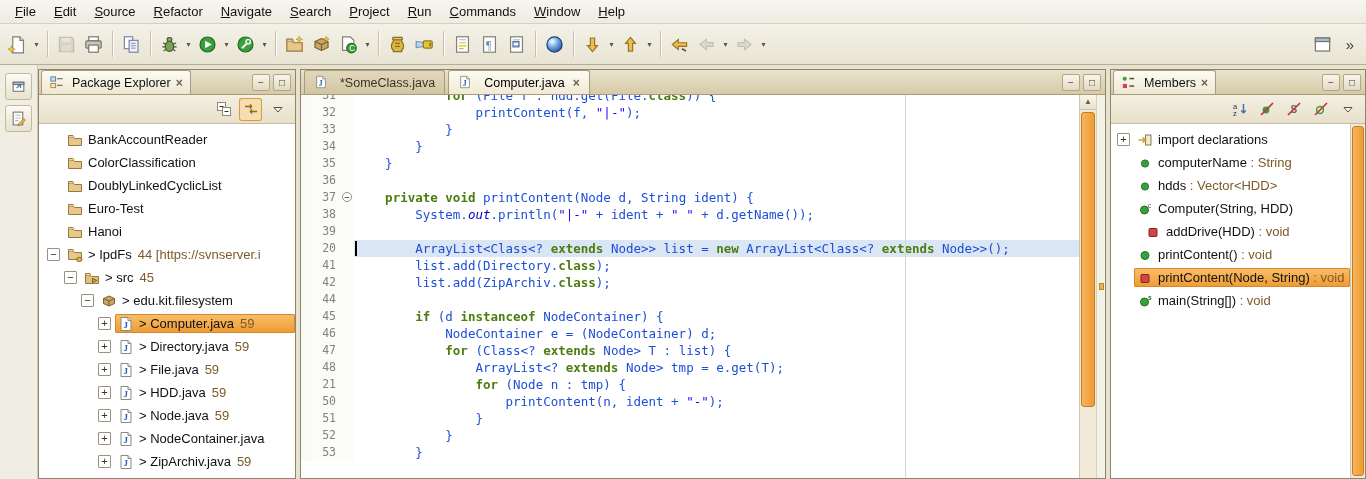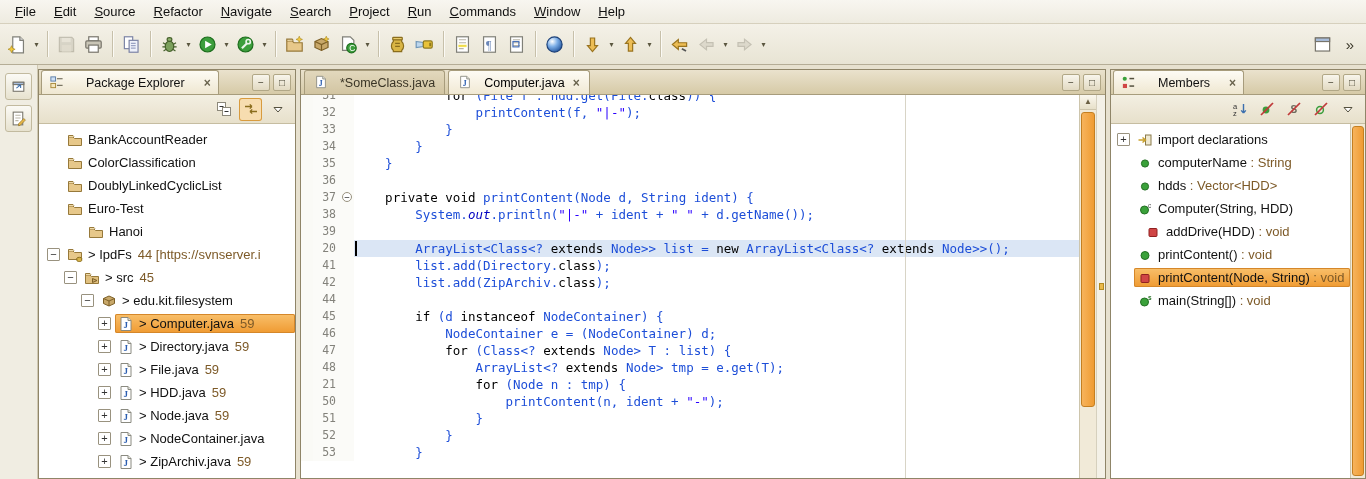--- a/index.html
+++ b/index.html
@@ -30,21 +30,21 @@
   .trim-btn{width:27px;height:27px;border:1px solid #c2ba9f;border-radius:3px;background:linear-gradient(#fbfaf5,#e7e2cf);display:flex;align-items:center;justify-content:center}
   .trim-btn svg{width:17px;height:17px}
   .sash{width:4px;flex:none}
 
   .view{display:flex;flex-direction:column;margin-top:4px;border:1px solid #8f8568;background:#fff;min-width:0}
   .view.pkg{width:258px;flex:none}
   .view.mem{width:256px;flex:none}
   .editor{flex:1;display:flex;flex-direction:column;margin-top:4px;border:1px solid #8f8568;min-width:0;background:#fff}
 
   .vhead{height:25px;flex:none;background:linear-gradient(#eae2cd,#d6caa7);display:flex;align-items:flex-end;border-bottom:1px solid #a79c7c;position:relative}
-  .vtab{height:24px;display:flex;align-items:center;gap:16px;padding:0 7px;background:linear-gradient(#fdfbf4,#efe7d1);border:1px solid #a79c7c;border-bottom:none;border-radius:3px 3px 0 0;margin-left:2px;font-size:12.5px;white-space:nowrap}
+  .vtab{height:24px;display:flex;align-items:center;gap:2px;padding:0 7px;background:linear-gradient(#fdfbf4,#efe7d1);border:1px solid #a79c7c;border-bottom:none;border-radius:3px 3px 0 0;margin-left:2px;font-size:12.5px;white-space:nowrap}
   .vtab .ticon svg{width:15px;height:15px}
   .vclose{color:#69634d;font-size:12px;font-weight:bold;margin-left:3px;line-height:1}
   .winbtns{position:absolute;right:4px;top:4px;display:flex;gap:3px}
   .wbtn{width:18px;height:17px;border:1px solid #b1a786;background:linear-gradient(#f8f5ec,#e2dac2);border-radius:2px;font-size:10px;line-height:15px;text-align:center;color:#44402f}
 
   .vtools{height:29px;flex:none;background:linear-gradient(#f3efe2,#e7e0cb);border-bottom:1px solid #c6bda1;display:flex;align-items:center;justify-content:flex-end;padding:0 6px;gap:4px}
   .vt-btn{width:23px;height:23px;display:flex;align-items:center;justify-content:center;border-radius:3px}
   .vt-btn svg{width:16px;height:16px}
   .vt-btn.pressed{background:#f7ddb0;box-shadow:inset 0 0 0 1px #d89b3e}
 
@@ -74,21 +74,21 @@
   .ebody{flex:1;display:flex;position:relative;background:#fff;overflow:hidden;min-height:0}
   .ecode{flex:1;overflow:hidden;margin-top:-8px;min-width:0}
   .cline{display:flex;height:17px;line-height:17px;font-family:"DejaVu Sans Mono",monospace;font-size:12.5px}
   .lanno{width:12px;flex:none;background:#fafaf6}
   .lnum{width:27px;flex:none;text-align:right;padding-right:4px;color:#83827b;background:#fbfbf8;font-size:11.5px}
   .lfold{width:14px;flex:none;background:#fbfbf8;position:relative}
   .foldmark{position:absolute;left:2px;top:3px;width:10px;height:10px;border:1px solid #99927f;border-radius:50%;background:#fff;font-size:9px;line-height:8px;text-align:center;color:#333}
   .ltext{flex:1;position:relative;white-space:pre;padding-left:1px;min-width:0}
   .ltext.curline{background:#dbe6f5}
   .caret{position:absolute;left:1px;top:1px;width:2px;height:15px;background:#000}
-  .tok-k{color:#000000;font-weight:normal}
+  .tok-k{color:#4d7c0f;font-weight:bold}
   .tok-s{color:#2a00ff}
   .tok-f{color:#0000c0;font-style:italic}
   .tok-p{color:#1d4ed8}
   .margin-line{position:absolute;left:604px;top:0;bottom:0;width:1px;background:#d8d4c6;pointer-events:none}
   .escroll{width:17px;flex:none;background:#f1ead8;border-left:1px solid #cdc5ac;position:relative}
   .sbtn{height:15px;border-bottom:1px solid #cdc5ac;background:linear-gradient(#faf7ee,#e7e0c9);text-align:center;font-size:8px;color:#6b6044;line-height:14px}
   .sthumb{position:absolute;left:1px;right:1px;top:17px;height:295px;background:linear-gradient(90deg,#f7b35c,#ef9c33);border:1px solid #c47f21;border-radius:3px}
   .overview{width:9px;flex:none;background:#f4f1e7;border-left:1px solid #d6d0bd;position:relative}
   .ov-mark{position:absolute;left:2px;width:5px;height:7px;background:#e9b84a;border:1px solid #b28a20}
 </style>
@@ -424,21 +424,21 @@
             <span class="rowbody">
               <span class="ticon">
                 <svg viewBox="0 0 16 16">
                   <path d="M1.5 13.5V5h4.5L7.5 6.5h7v7z" fill="#e7c88a" stroke="#97793a"></path>
                   <path d="M1.5 5V3.5H6l1 1.2" fill="#f2dfad" stroke="#97793a"></path>
                 </svg>
               </span>
               <span class="tname">Euro-Test</span>
             </span>
           </div>
-          <div class="trow" style="padding-left: 8px; gap: 21px;">
+          <div class="trow" style="padding-left: 8px;">
             <span class="expander spacer"></span>
             <span class="rowbody">
               <span class="ticon">
                 <svg viewBox="0 0 16 16">
                   <path d="M1.5 13.5V5h4.5L7.5 6.5h7v7z" fill="#e7c88a" stroke="#97793a"></path>
                   <path d="M1.5 5V3.5H6l1 1.2" fill="#f2dfad" stroke="#97793a"></path>
                 </svg>
               </span>
               <span class="tname">Hanoi</span>
             </span>

